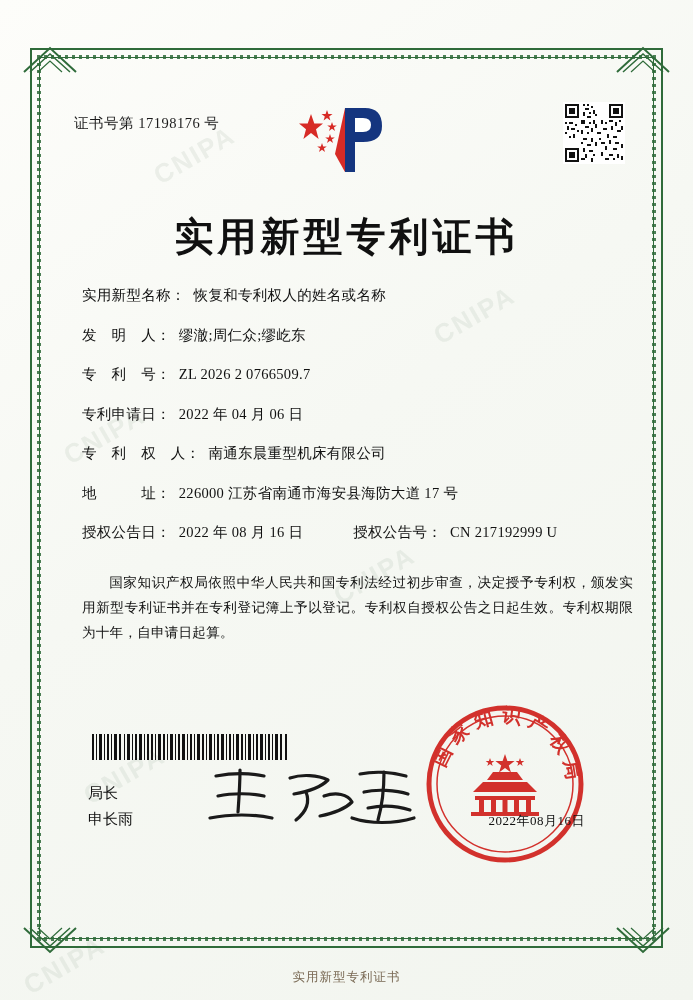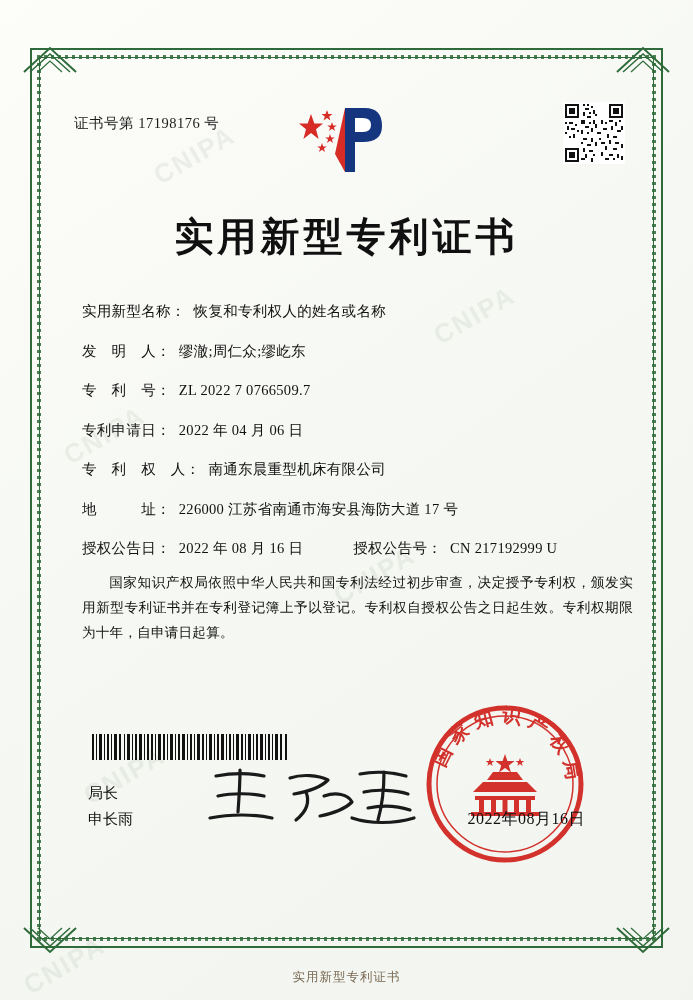--- a/index.html
+++ b/index.html
@@ -107,21 +107,20 @@
   .fields {
     position: absolute;
     left: 30px; right: 22px; top: 216px;
   }
   .row {
     display: flex;
     align-items: baseline;
     margin-bottom: 20.5px;
     font-size: 14.5px;
     color: #111;
-    margin-top: 16px;
   }
   .row .lbl {
     flex: 0 0 auto;
     white-space: pre;
     letter-spacing: .3px;
   }
   .row .val {
     margin-left: 8px;
     letter-spacing: .3px;
   }
@@ -160,21 +159,21 @@
   }
 
   .seal {
     position: absolute;
     right: 52px; bottom: 60px;
     width: 168px; height: 168px;
   }
   .seal-date {
     position: absolute;
     right: 56px; bottom: 98px;
-    font-size: 16px;
+    font-size: 13px;
     color: #111;
     letter-spacing: .5px;
   }
 
   .page-num {
     position: absolute;
     left: 0; right: 0; bottom: 28px;
     text-align: center;
     font-size: 13px;
     color: #111;
@@ -342,21 +341,21 @@
       <div class="row">
         <span class="lbl">实用新型名称：</span>
         <span class="val">恢复和专利权人的姓名或名称</span>
       </div>
       <div class="row">
         <span class="lbl">发　明　人：</span>
         <span class="val">缪澈;周仁众;缪屹东</span>
       </div>
       <div class="row">
         <span class="lbl">专　利　号：</span>
-        <span class="val">ZL 2022 7 0766509.7</span>
+        <span class="val">ZL 2026 2 0766509.7</span>
       </div>
       <div class="row">
         <span class="lbl">专利申请日：</span>
         <span class="val">2022 年 04 月 06 日</span>
       </div>
       <div class="row">
         <span class="lbl">专　利　权　人：</span>
         <span class="val">南通东晨重型机床有限公司</span>
       </div>
       <div class="row">

